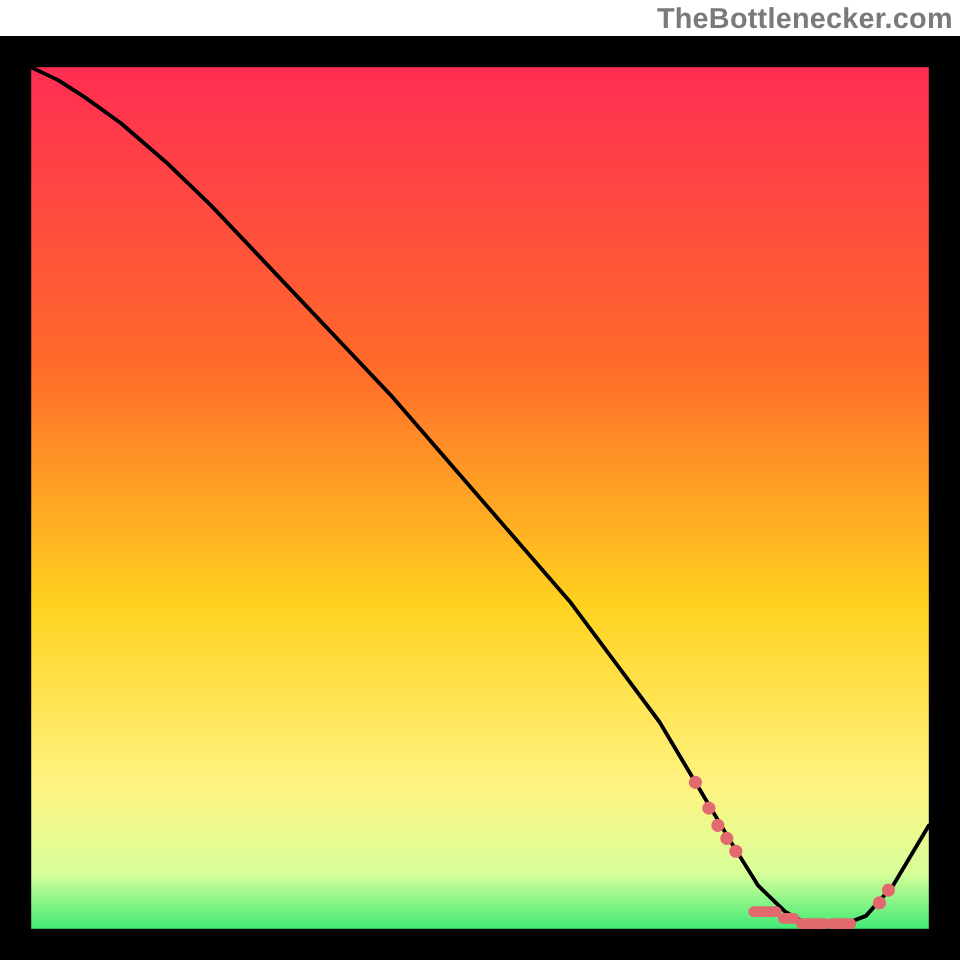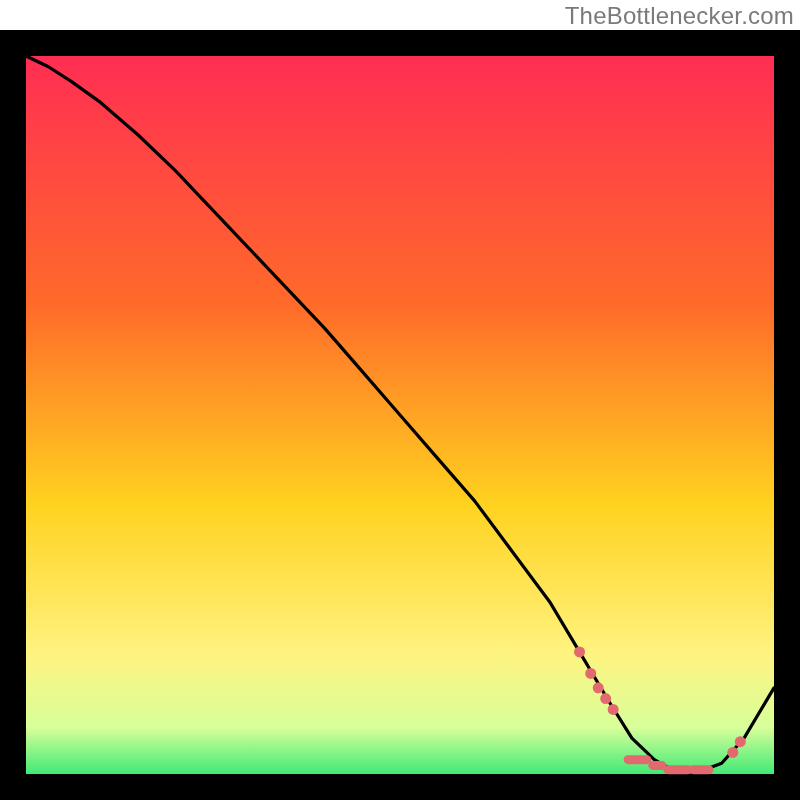--- a/index.html
+++ b/index.html
@@ -14,21 +14,21 @@
   .wrap {
     position: relative;
     width: 800px;
     height: 800px;
   }
   .watermark {
     position: absolute;
     top: 2px;
     right: 6px;
     font-size: 24px;
-    font-weight: 400;
+    font-weight: 700;
     color: #7a7a7a;
     letter-spacing: 0.2px;
     user-select: none;
   }
   .plot {
     position: absolute;
     left: 0;
     top: 30px;
     width: 800px;
     height: 770px;

